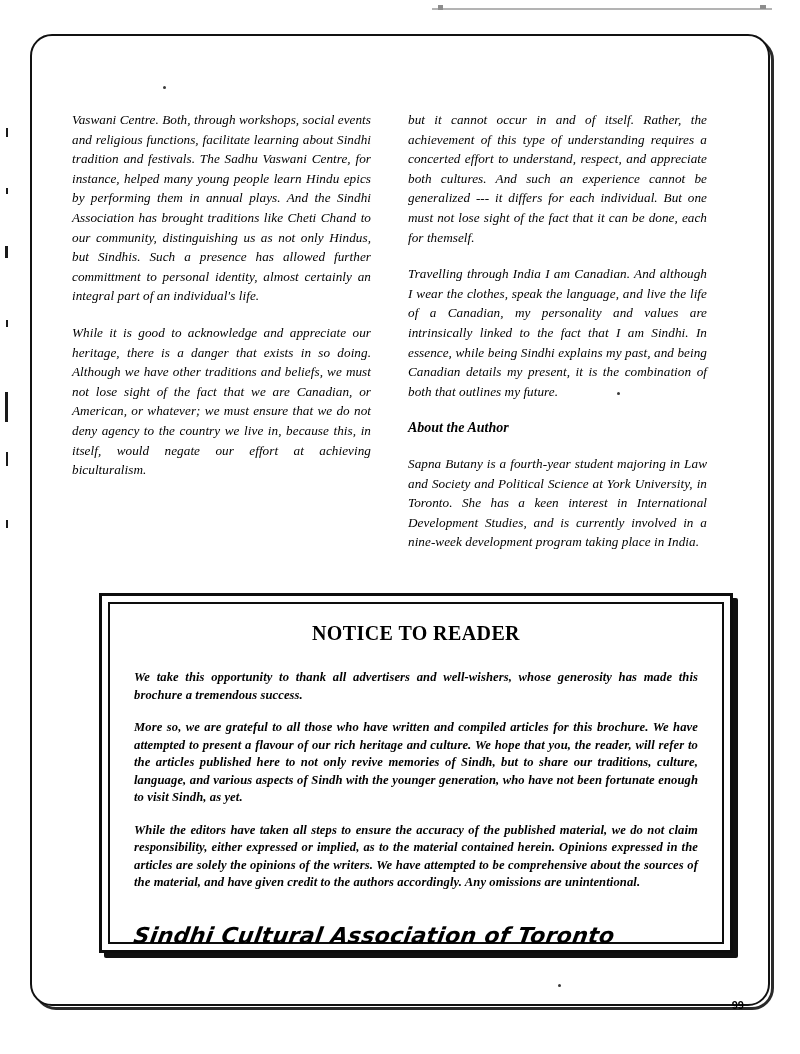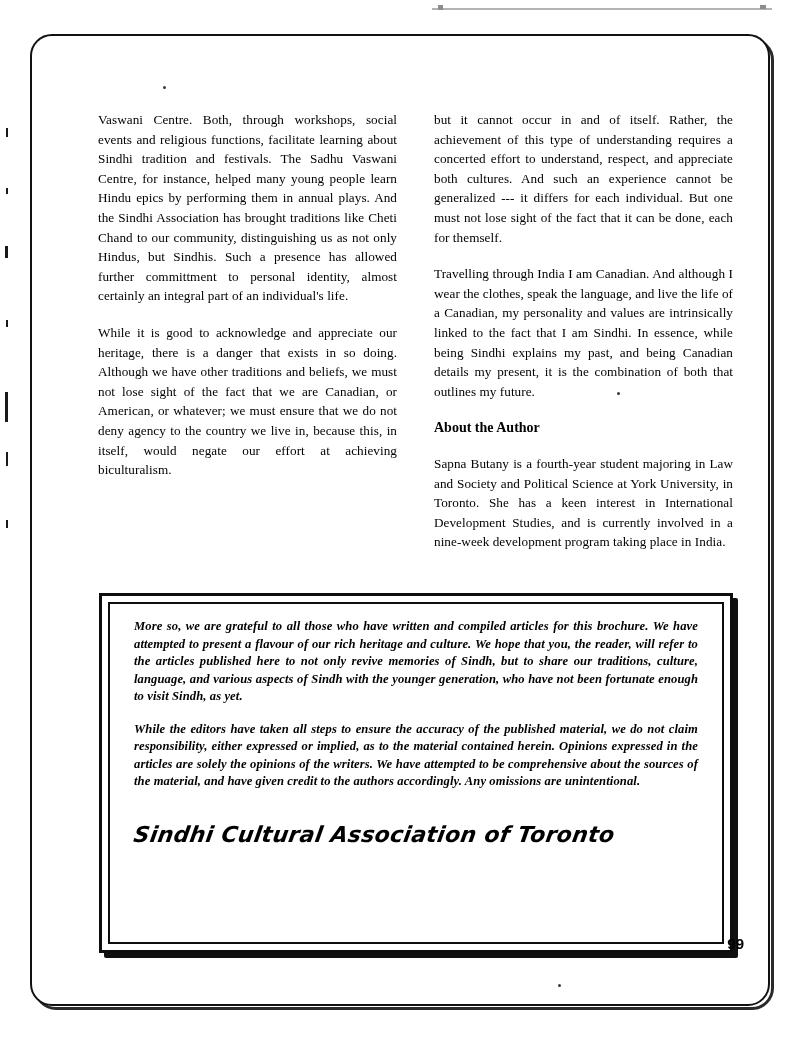--- a/index.html
+++ b/index.html
@@ -71,25 +71,26 @@
     height: 972px;
     border: 2px solid #111111;
     border-radius: 22px;
     background: #ffffff;
     box-sizing: border-box;
   }
 
   
   .columns {
     position: absolute;
-    left: 98px;
+    left: 72px;
     top: 110px;
     width: 636px;
     display: flex;
     gap: 37px;
+    font-style: italic;
   }
 
   .col {
     width: 299px;
   }
 
   .col p {
     margin: 0 0 17px 0;
     font-size: 13.2px;
     line-height: 19.6px;
@@ -178,22 +179,22 @@
     font-family: "DejaVu Sans", sans-serif;
     transform: skewX(-9deg);
     transform-origin: left center;
     display: inline-block;
   }
 
   
   .page-number {
     position: absolute;
     right: 56px;
-    top: 935px;
-    font-size: 15px;
+    top: 999px;
+    font-size: 11px;
     font-weight: bold;
     font-family: "Liberation Sans", sans-serif;
   }
 </style>
 </head>
 <body>
 
 <div class="page">
 
   <div class="scan-top-line"></div>
@@ -227,20 +228,22 @@
       <p>Travelling through India I am Canadian.  And although I wear the clothes, speak the language, and live the life of a Canadian, my personality and values are intrinsically linked to the fact that I am Sindhi.  In essence, while being Sindhi explains my past, and being Canadian details my present, it is the combination of both that outlines my future.</p>
       <div class="section-head">About the Author</div>
       <p class="tight">Sapna Butany is a fourth-year student majoring in Law and Society and Political Science at York University, in Toronto.  She has a keen interest in International Development Studies, and is currently involved in a nine-week development program taking place in India.</p>
     </div>
 
   </div>
 
   <div class="notice-shadow"></div>
   <div class="notice-outer">
     <div class="notice-inner">
+      <div class="notice-title">NOTICE TO READER</div>
+      <p>We take this opportunity to thank all advertisers and well-wishers, whose generosity has made this brochure a tremendous success.</p>
       <p>More so, we are grateful to all those who have written and compiled articles for this brochure. We have attempted to present a flavour of our rich heritage and culture. We hope that you, the reader, will refer to the articles published here to not only revive memories of Sindh, but to share our traditions, culture, language, and various aspects of Sindh with the younger generation, who have not been fortunate enough to visit Sindh, as yet.</p>
       <p>While the editors have taken all steps to ensure the accuracy of the published material, we do not claim responsibility, either expressed or implied, as to the material contained herein. Opinions expressed in the articles are solely the opinions of the writers. We have attempted to be comprehensive about the sources of the material, and have given credit to the authors accordingly. Any omissions are unintentional.</p>
       <div class="signature">Sindhi Cultural Association of Toronto</div>
     </div>
   </div>
 
   <div class="page-number">99</div>
 
 </div>
 

